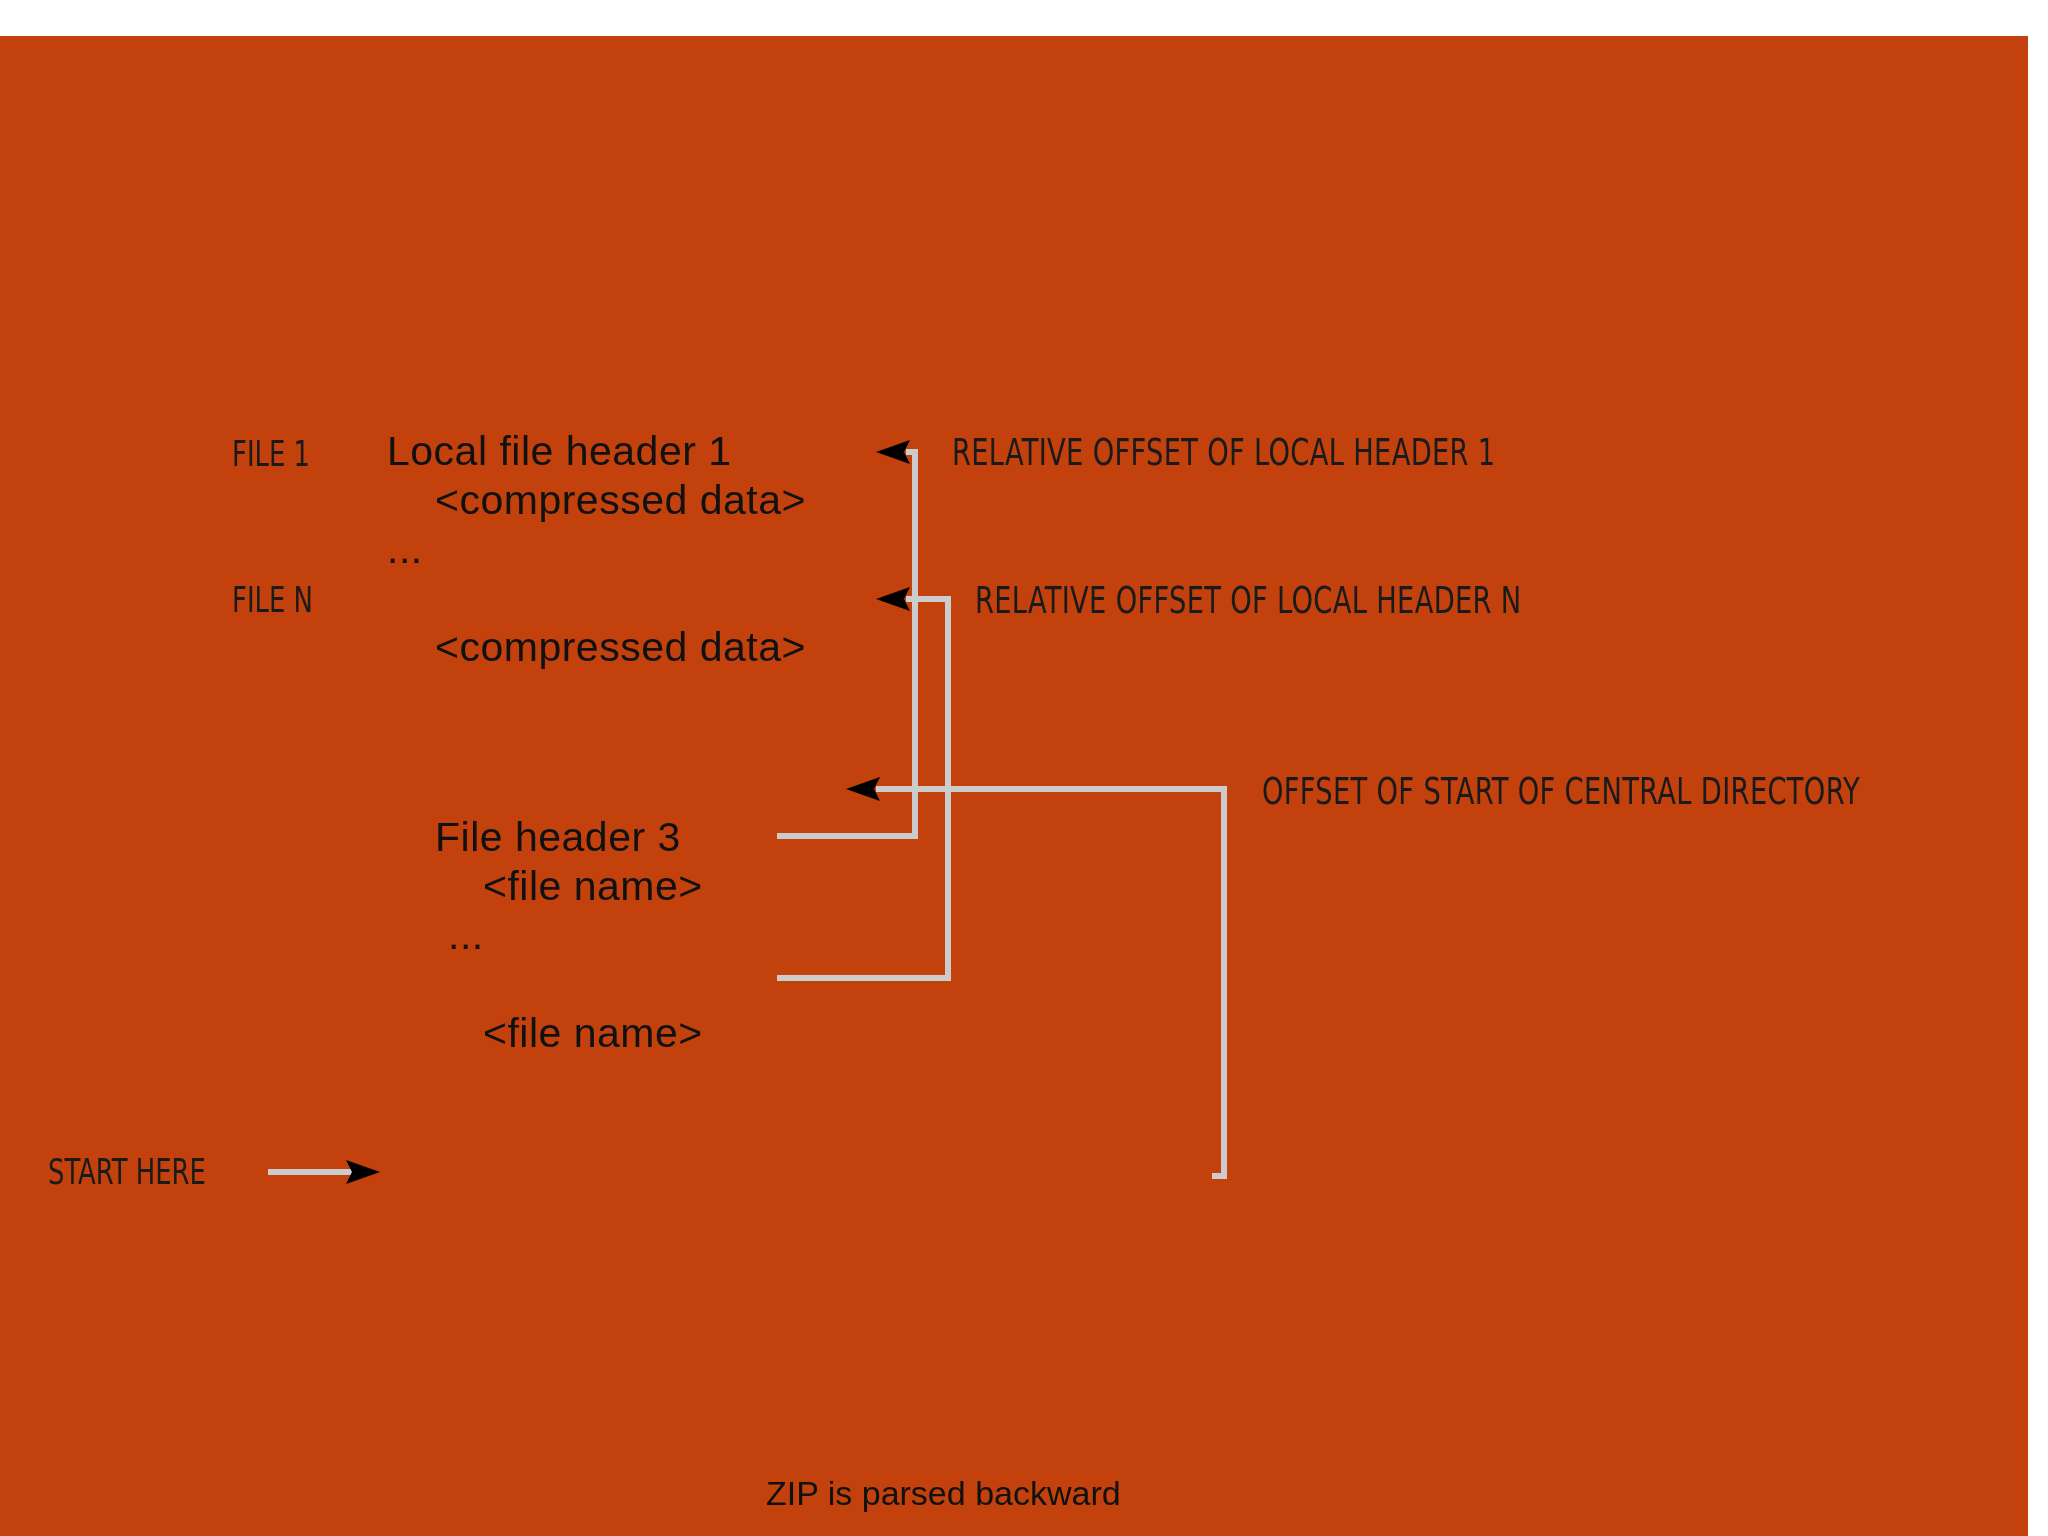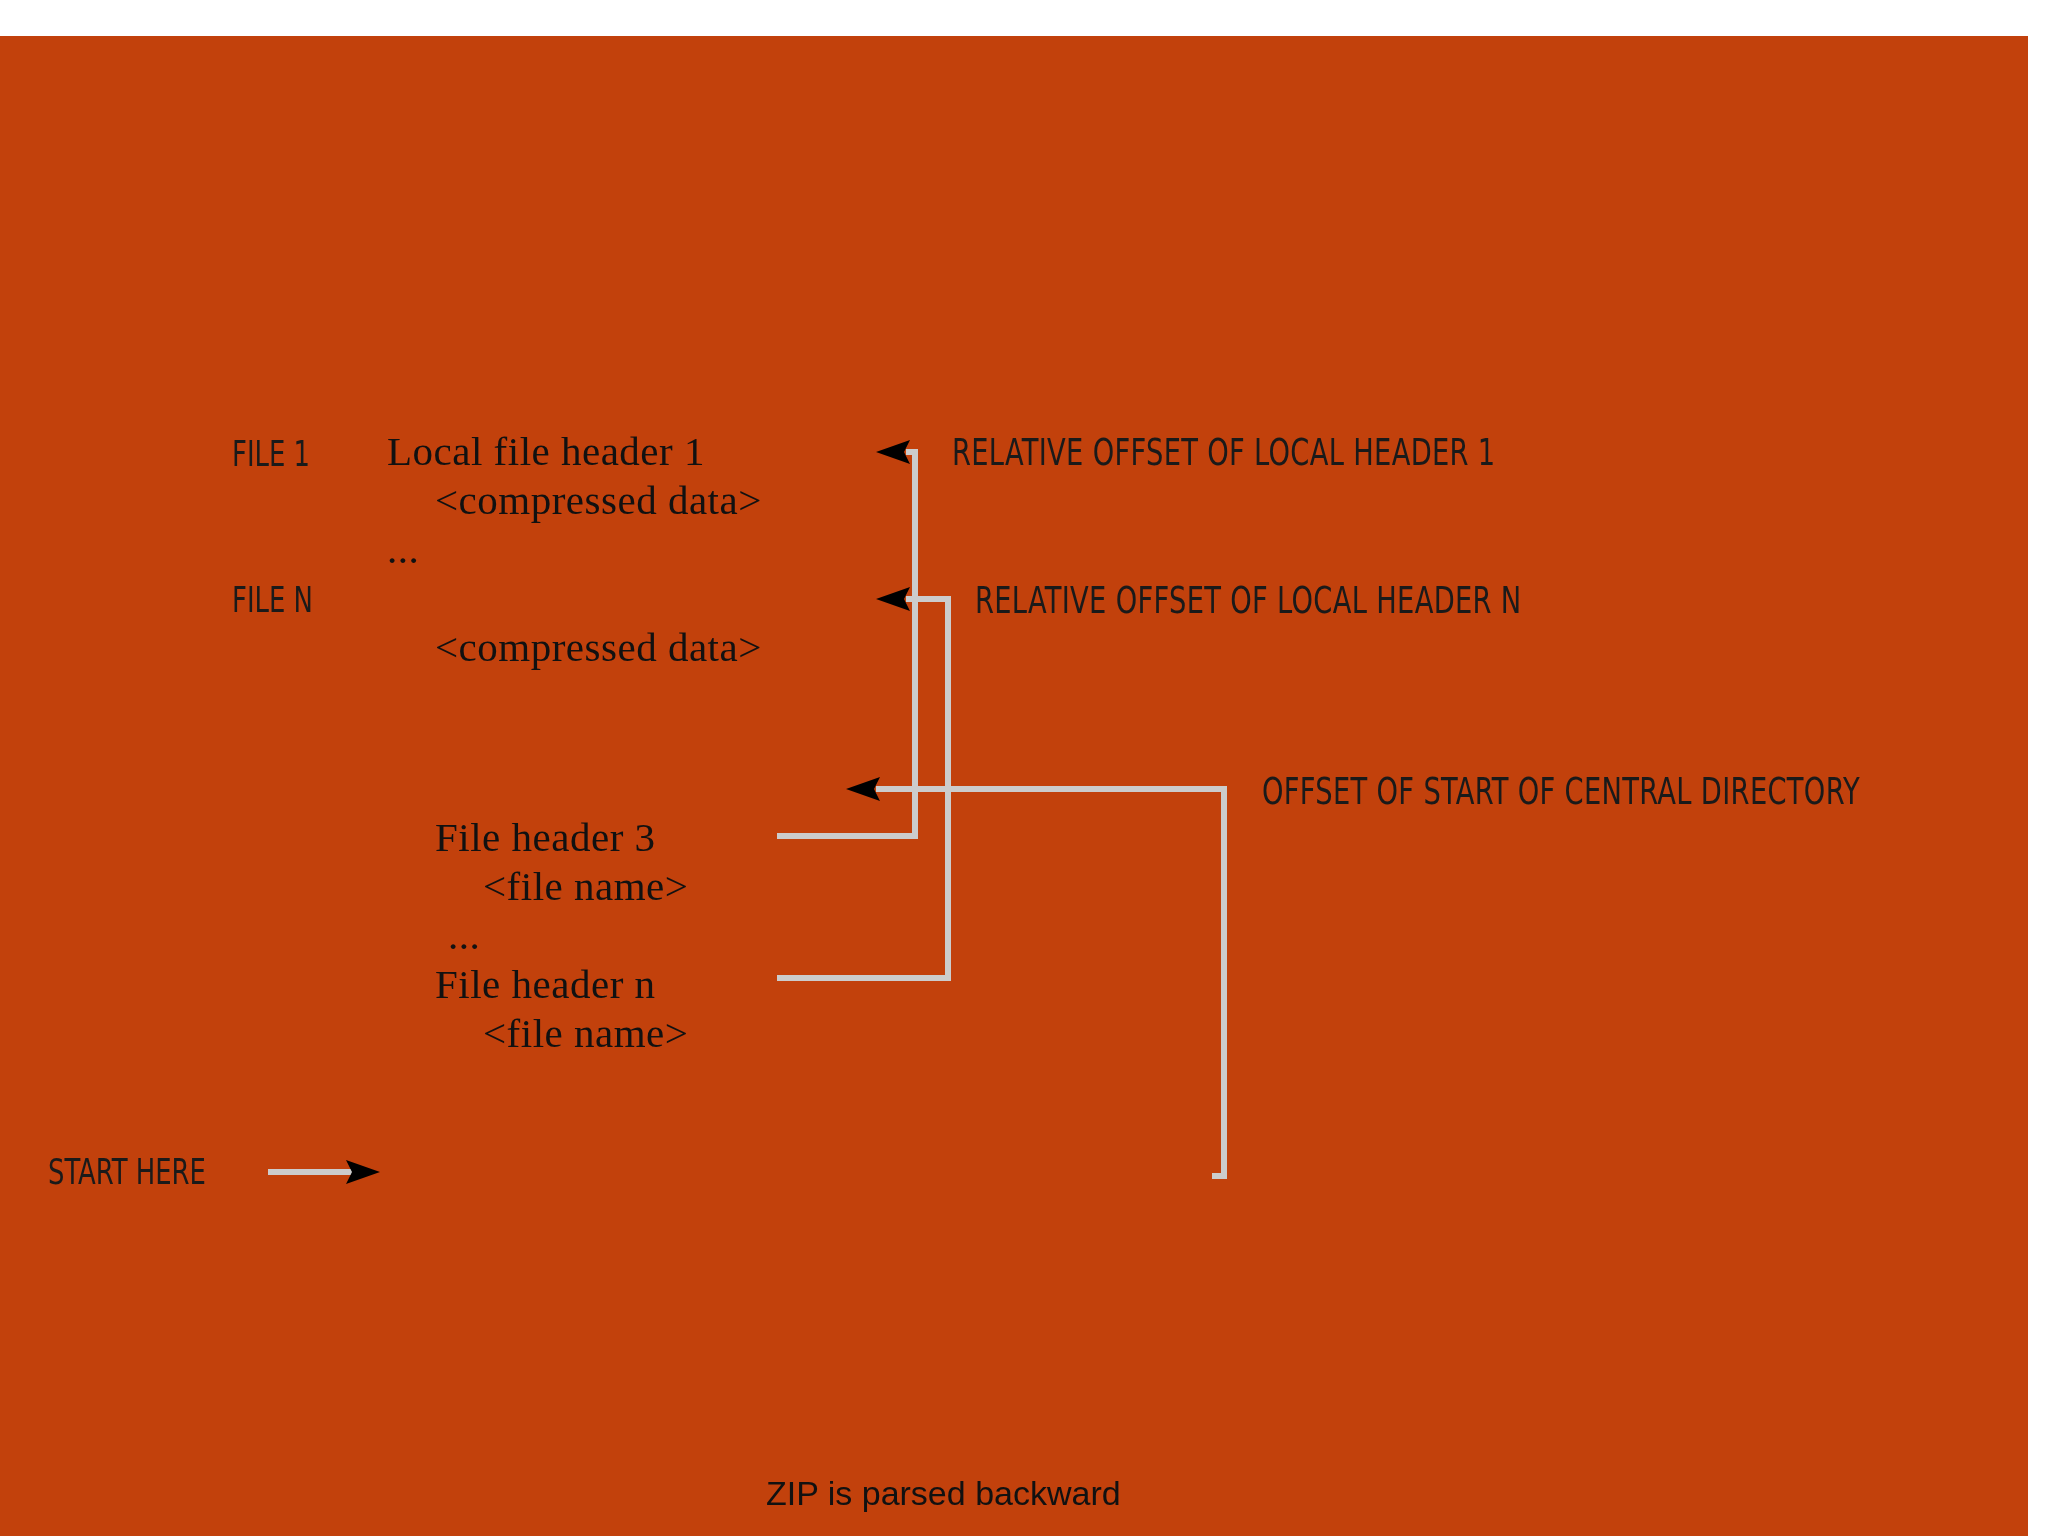--- a/index.html
+++ b/index.html
@@ -13,21 +13,21 @@
     height: 1536px;
     background: #c2410c;
     overflow: hidden;
     font-family: "DejaVu Sans", sans-serif;
     margin-top: 36px;
   }
 
   
   .mono {
     position: absolute;
-    font-family: Liberation Serif, serif;
+    font-family: Liberation Sans, sans-serif;
     font-size: 41px;
     line-height: 1;
     color: #111111;
     white-space: pre;
     letter-spacing: 0.5px;
     text-align: center;
   }
 
   
   .annot {
@@ -115,21 +115,20 @@
 
   <div class="mono" style="left:435px; top:591px;">&lt;compressed data&gt;</div>
 
 
   <div class="mono" style="left:435px; top:781px;">File header 3</div>
 
   <div class="mono" style="left:483px; top:830px;">&lt;file name&gt;</div>
 
   <div class="mono" style="left:448px; top:879px;">...</div>
 
-  <div class="mono" style="left:435px; top:928px;">File header n</div>
 
   <div class="mono" style="left:483px; top:977px;">&lt;file name&gt;</div>
 
 
   <div class="annot" style="left:952px; top:398px;">RELATIVE OFFSET OF LOCAL HEADER 1</div>
 
   <div class="annot" style="left:975px; top:546px;">RELATIVE OFFSET OF LOCAL HEADER N</div>
 
   <div class="annot" style="left:1262px; top:737px;">OFFSET OF START OF CENTRAL DIRECTORY</div>
 

